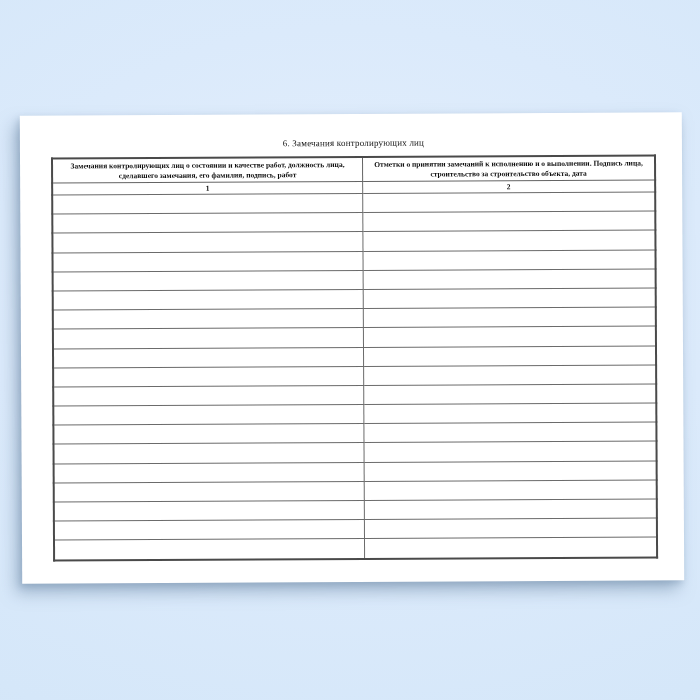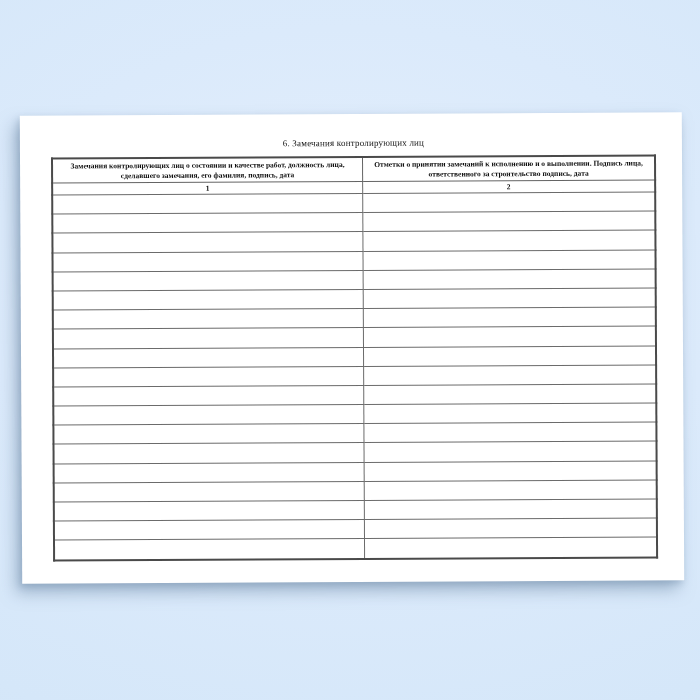--- a/index.html
+++ b/index.html
@@ -91,25 +91,25 @@
 
     <table class="form-table">
       <colgroup>
         <col class="c1">
         <col class="c2">
       </colgroup>
       <thead>
         <tr>
           <th>
             <span>Замечания контролирующих лиц о состоянии и качестве работ, должность лица,</span><br>
-            <span>сделавшего замечания, его фамилия, подпись, дата</span>
+            <span>сделавшего замечания, его фамилия, подпись, работ</span>
           </th>
           <th>
             <span>Отметки о принятии замечаний к исполнению и о выполнении. Подпись лица,</span><br>
-            <span>ответственного за строительство подпись, дата</span>
+            <span>строительство за строительство объекта, дата</span>
           </th>
         </tr>
         <tr class="num-row">
           <td>1</td>
           <td>2</td>
         </tr>
       </thead>
       <tbody class="blank-rows">
           <tr>
             <td></td>

